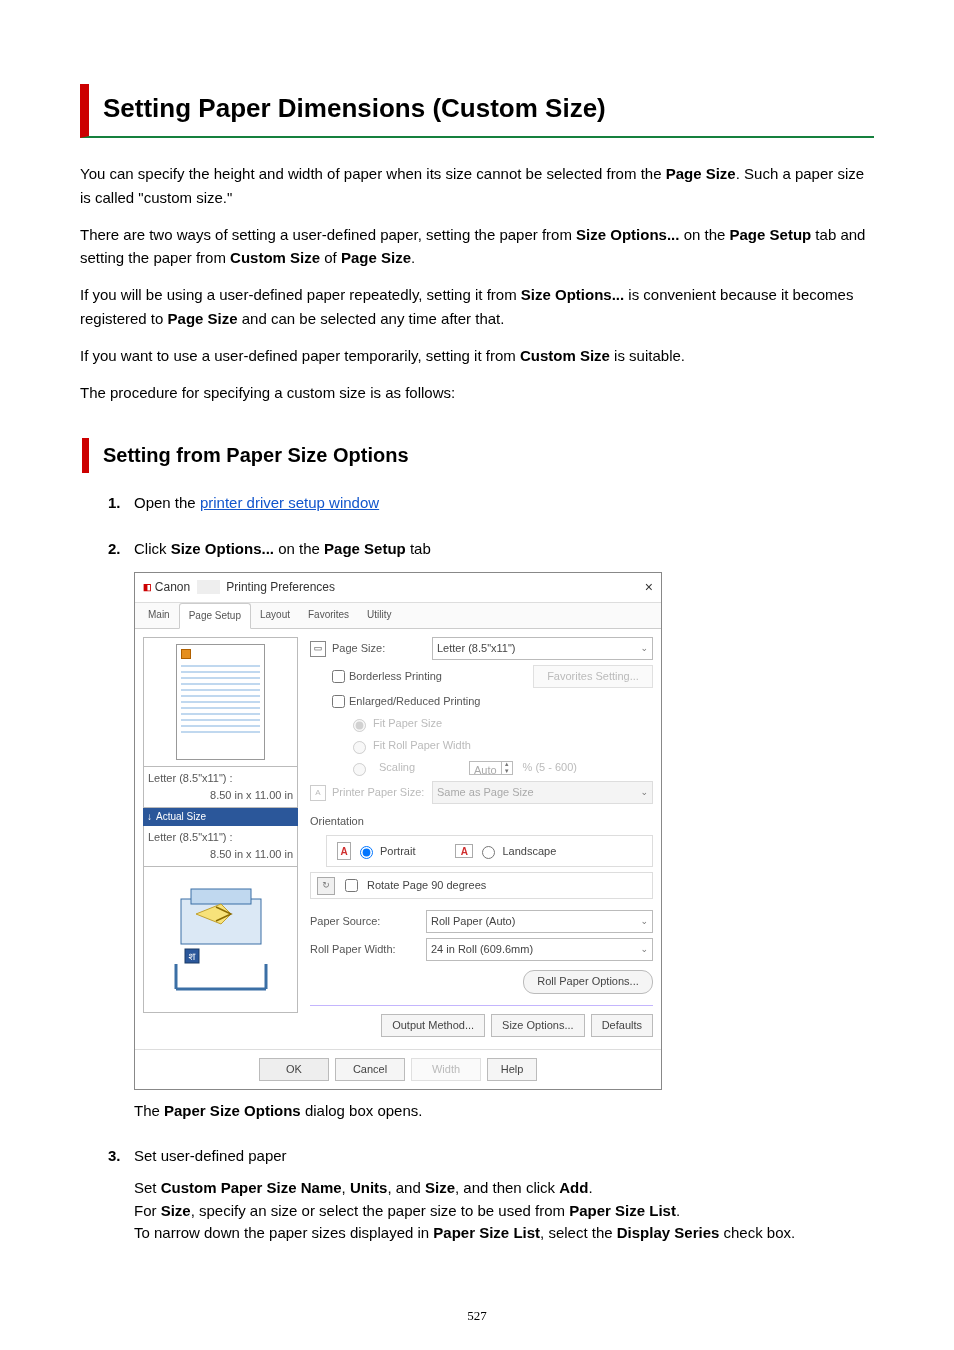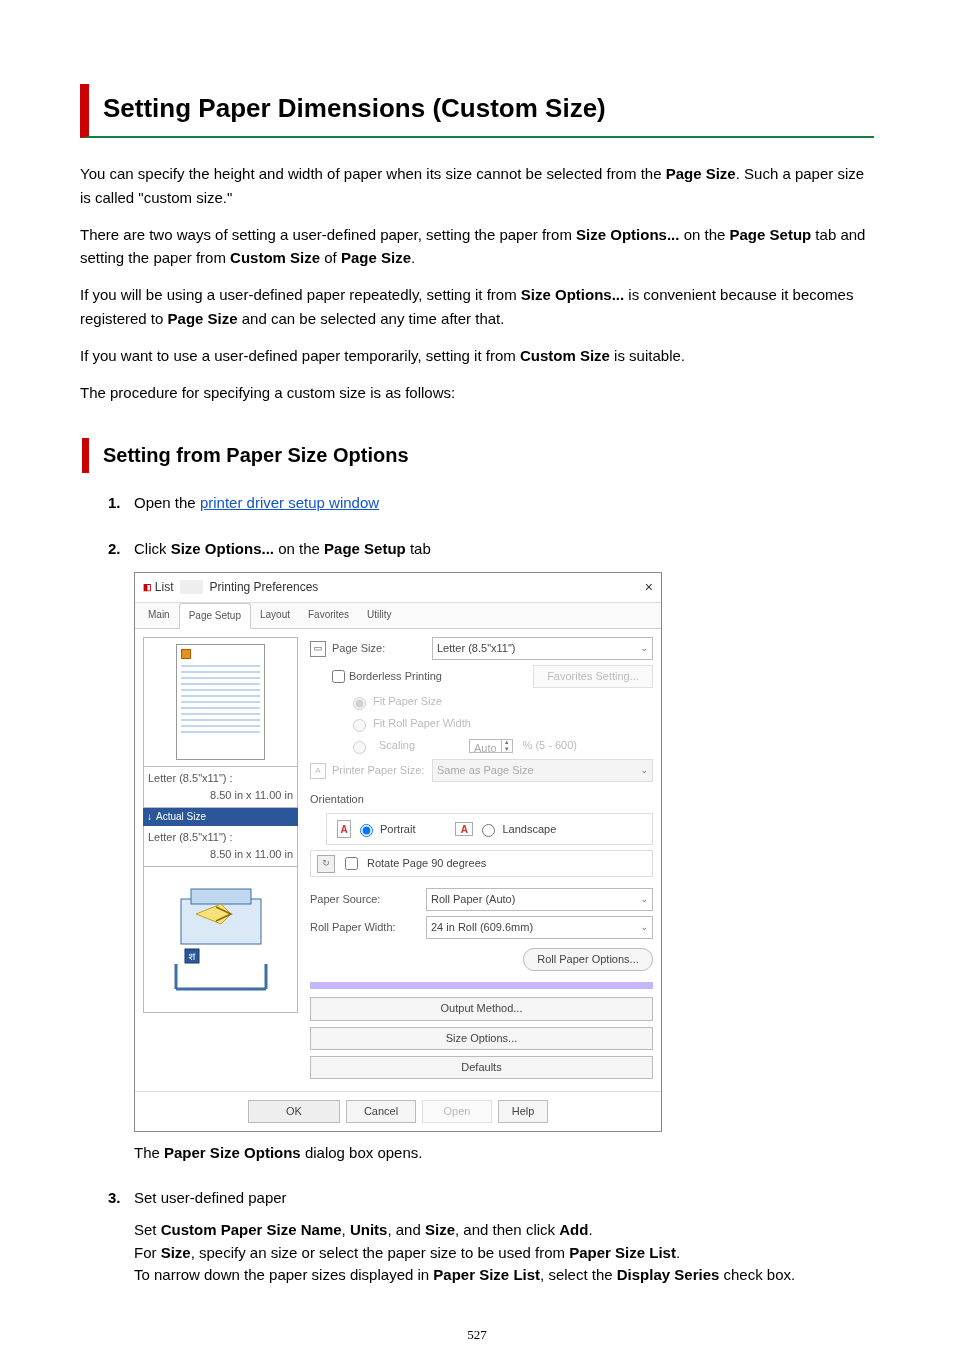--- a/index.html
+++ b/index.html
@@ -253,21 +253,21 @@
         <span class="step-num">2.</span>
         <span>
           <span>Click </span><b>Size Options...</b><span> on the </span><b>Page Setup</b><span> tab</span>
         </span>
       </div>
 
       <div class="dialog">
         <div class="dlg-title">
           <span>
             <span style="color:#c00;font-weight:bold;font-size:9px;vertical-align:middle;">◧</span>
-            <span>List</span>
+            <span>Canon</span>
             <span style="background:#eee;padding:0 10px;margin:0 3px;color:#eee;">.</span>
             <span>Printing Preferences</span>
           </span>
           <span class="close">×</span>
         </div>
         <div class="tabs">
           <div class="tab">Main</div>
           <div class="tab active">Page Setup</div>
           <div class="tab">Layout</div>
           <div class="tab">Favorites</div>
@@ -328,20 +328,24 @@
                 <span class="chev">⌄</span>
               </div>
             </div>
             <div class="frow indent1">
               <div class="checkbox-row" style="flex:1;">
                 <input type="checkbox" style="">
                 <span>Borderless Printing</span>
               </div>
               <div class="btn disabled" style="width:120px;">Favorites Setting...</div>
             </div>
+            <div class="checkbox-row indent1">
+              <input type="checkbox" style="">
+              <span>Enlarged/Reduced Printing</span>
+            </div>
             <div class="radio-row disabled indent2">
               <input type="radio" checked="" disabled="" style="">
               <span>Fit Paper Size</span>
             </div>
             <div class="radio-row disabled indent2">
               <input type="radio" disabled="" style="">
               <span>Fit Roll Paper Width</span>
             </div>
             <div class="radio-row disabled indent2" style="gap:10px;">
               <input type="radio" disabled="" style="">
@@ -391,31 +395,31 @@
             <div class="frow">
               <span class="flabel">Roll Paper Width:</span>
               <div class="dropdown">
                 <span>24 in Roll (609.6mm)</span>
                 <span class="chev">⌄</span>
               </div>
             </div>
             <div class="btn-row">
               <div class="btn" style="width:130px;border-radius:11px;">Roll Paper Options...</div>
             </div>
-            <div class="btn-row" style="border-top:7px solid #c4b5fd;padding-top:8px;margin-top:6px;flex-direction:column;">
+            <div class="btn-row" style="border-top:1px solid #c4b5fd;padding-top:8px;margin-top:6px;">
               <div class="btn">Output Method...</div>
               <div class="btn">Size Options...</div>
               <div class="btn">Defaults</div>
             </div>
           </div>
         </div>
         <div class="btn-row outer" style="justify-content:center;">
-          <div class="btn primary" style="width:92px;">OK</div>
+          <div class="btn primary" style="width:70px;">OK</div>
           <div class="btn" style="width:70px;">Cancel</div>
-          <div class="btn disabled" style="width:70px;">Open</div>
+          <div class="btn disabled" style="width:70px;">Width</div>
           <div class="btn" style="width:50px;">Help</div>
         </div>
       </div>
 
       <div class="step-body">
         <span>The </span><b>Paper Size Options</b><span> dialog box opens.</span>
       </div>
     </li>
 
     <li>

